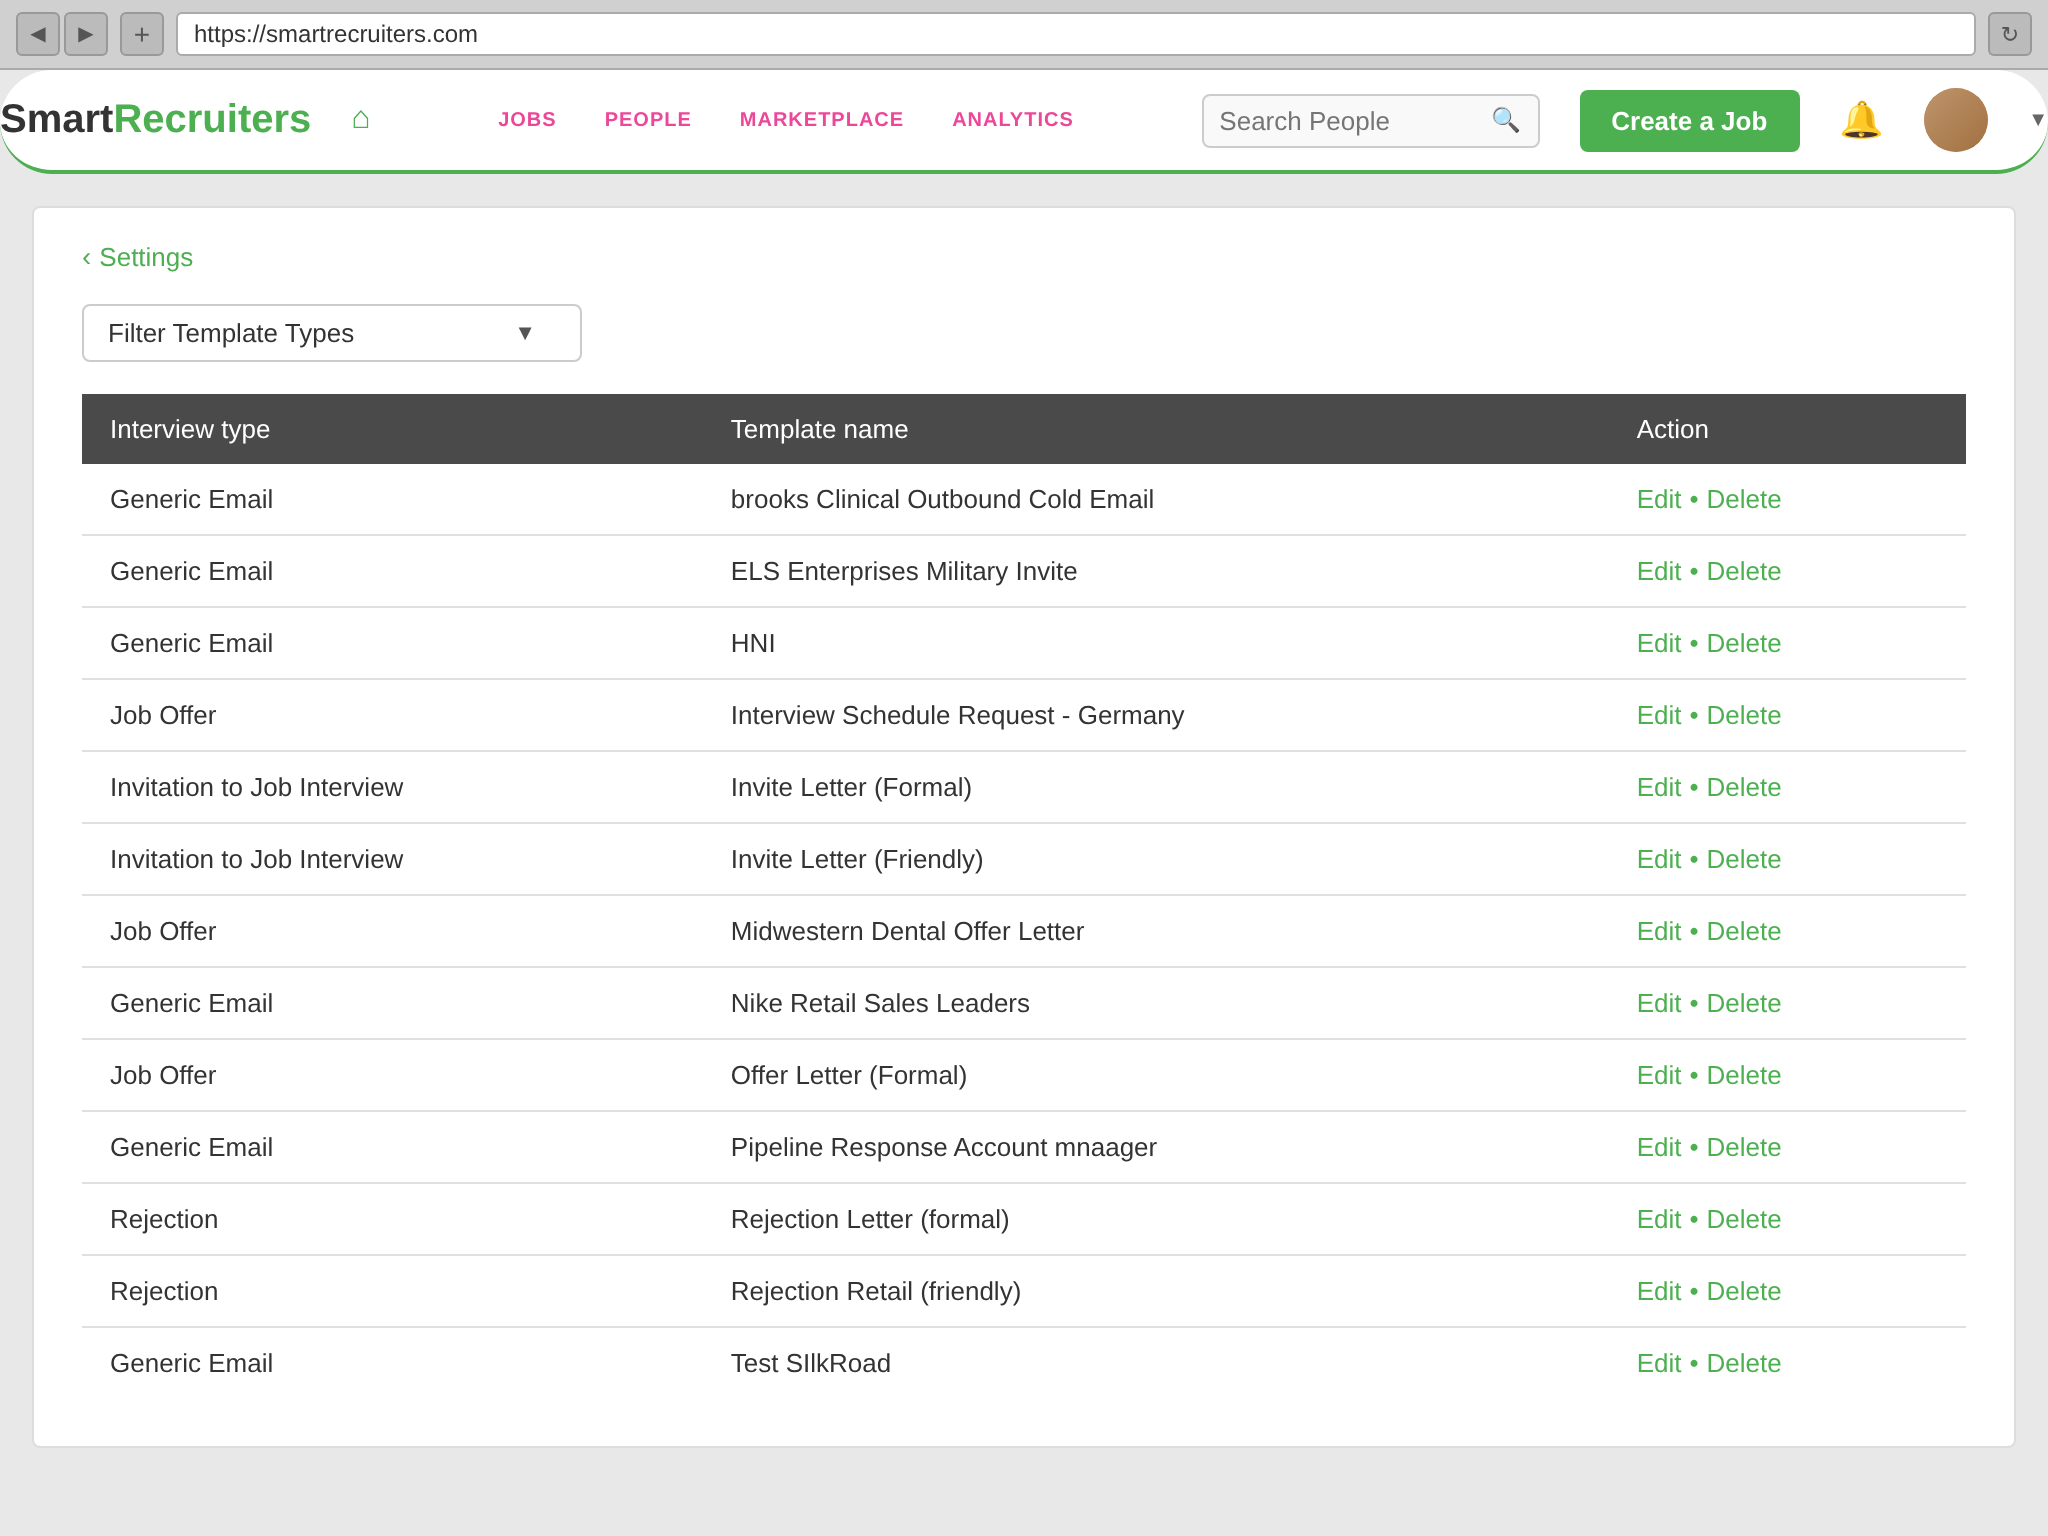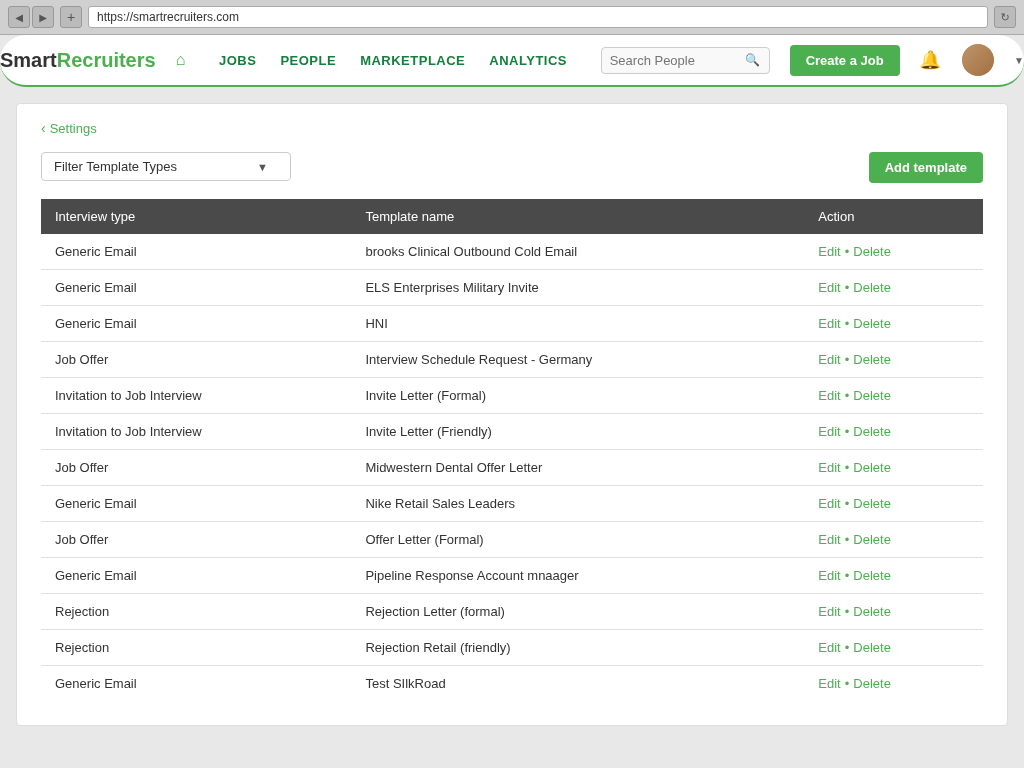--- a/index.html
+++ b/index.html
@@ -52,21 +52,21 @@
       font-size: 20px; font-weight: bold; color: #333; white-space: nowrap;
     }
     .logo span { color: #4caf50; }
     .home-icon {
       color: #4caf50; font-size: 16px; cursor: pointer;
     }
     .nav-links {
       display: flex; align-items: center; gap: 24px; flex: 1; justify-content: center;
     }
     .nav-link {
-      color: #15803d; font-size: 13px; font-weight: bold; cursor: pointer; text-decoration: none;
+      color: #ec4899; font-size: 10px; font-weight: bold; cursor: pointer; text-decoration: none;
       letter-spacing: 0.5px;
     }
     .search-box {
       display: flex; align-items: center;
       border: 1px solid #ccc; border-radius: 4px;
       padding: 5px 8px; background: #f9f9f9;
       gap: 6px;
     }
     .search-input {
       border: none; background: transparent; outline: none; font-size: 13px; color: #999; width: 130px;
@@ -110,21 +110,21 @@
       display: flex; align-items: center; gap: 4px;
       color: #4caf50; cursor: pointer; font-size: 13px; text-decoration: none;
     }
     .back-chevron { font-size: 14px; }
     .page-title {
       font-size: 22px; font-weight: normal; color: #333;
     }
 
     
     .toolbar {
-      display: flex; align-items: flex-start; justify-content: space-between;
+      display: flex; align-items: center; justify-content: space-between;
       margin-bottom: 16px;
       gap: 12px;
     }
     .filter-select {
       display: flex; align-items: center;
       border: 1px solid #ccc; border-radius: 4px;
       padding: 6px 12px; background: white;
       cursor: pointer; gap: 80px; min-width: 250px;
     }
     .filter-select-text { color: #333; font-size: 13px; }
@@ -208,21 +208,20 @@
         <span class="back-chevron">‹</span>
         <span>Settings</span>
       </a>
     </div>
 
     <div class="toolbar">
       <div class="filter-select">
         <span class="filter-select-text">Filter Template Types</span>
         <span class="filter-select-arrow">▼</span>
       </div>
-      <button class="add-template-btn">Add template</button>
     </div>
 
     <table class="data-table">
       <thead>
         <tr>
           <th>Interview type</th>
           <th>Template name</th>
           <th>Action</th>
         </tr>
       </thead>

